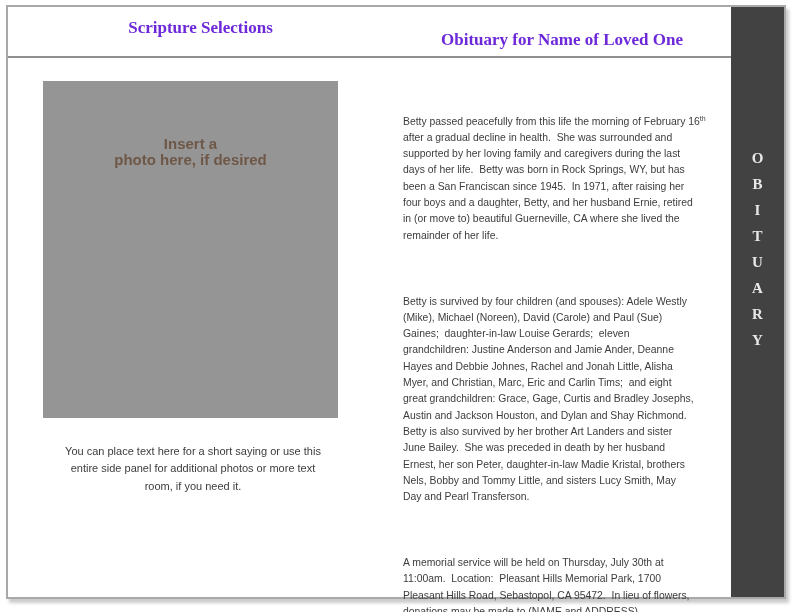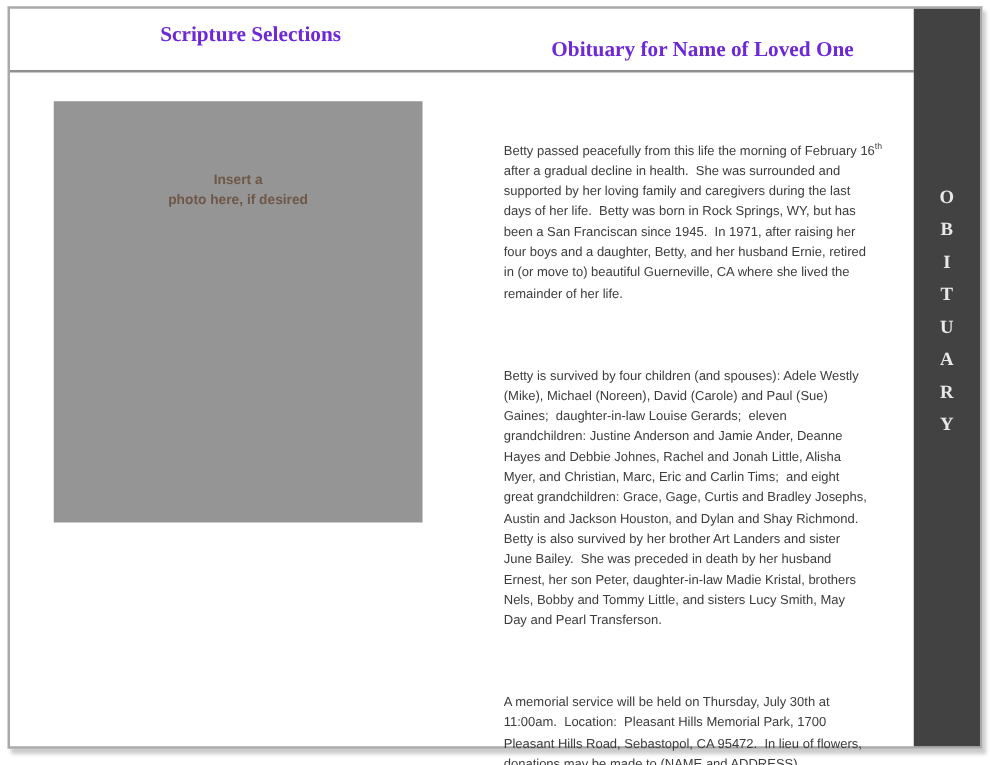--- a/index.html
+++ b/index.html
@@ -32,21 +32,21 @@
     padding-top:138px; text-align:center; white-space:pre-line;
     font-family:"Liberation Serif", serif; font-weight:bold;
     font-size:15px; line-height:26px; color:#e8e8e8;
   }
   .photo-box {
     position:absolute; left:35px; top:74px; width:295px; height:337px;
     background:#959595;
   }
   .photo-hint {
     margin-top:55px; text-align:center; white-space:pre-line;
-    font-weight:bold; font-size:11px; line-height:16px; color:#6e5747;
+    font-weight:bold; font-size:15px; line-height:16px; color:#6e5747;
   }
   .caption-col {
     position:absolute; left:10px; top:418px; width:350px;
     text-align:center; white-space:pre-line;
     font-size:11px; line-height:17.5px; color:#3c3c3c;
   }
   .caption-col p { margin:0 0 12px 0; }
   .obituary-col {
     position:absolute; left:395px; top:74px; width:332px;
     text-align:left; white-space:pre-wrap;
@@ -68,20 +68,23 @@
     <div class="header-title right">Obituary for Name of Loved One</div>
 
     <div class="header-rule"></div>
 
     <div class="photo-box">
       <div class="photo-hint">Insert a
 photo here, if desired</div>
     </div>
 
     <div class="caption-col">
+      <p>You can place text here for a short saying or use this
+entire side panel for additional photos or more text
+room, if you need it.</p>
     </div>
 
     <div class="obituary-col">
       <p><span>Betty passed peacefully from this life the morning of February 16</span><sup>th</sup><span>
 after a gradual decline in health.  She was surrounded and
 supported by her loving family and caregivers during the last
 days of her life.  Betty was born in Rock Springs, WY, but has
 been a San Franciscan since 1945.  In 1971, after raising her
 four boys and a daughter, Betty, and her husband Ernie, retired
 in (or move to) beautiful Guerneville, CA where she lived the

